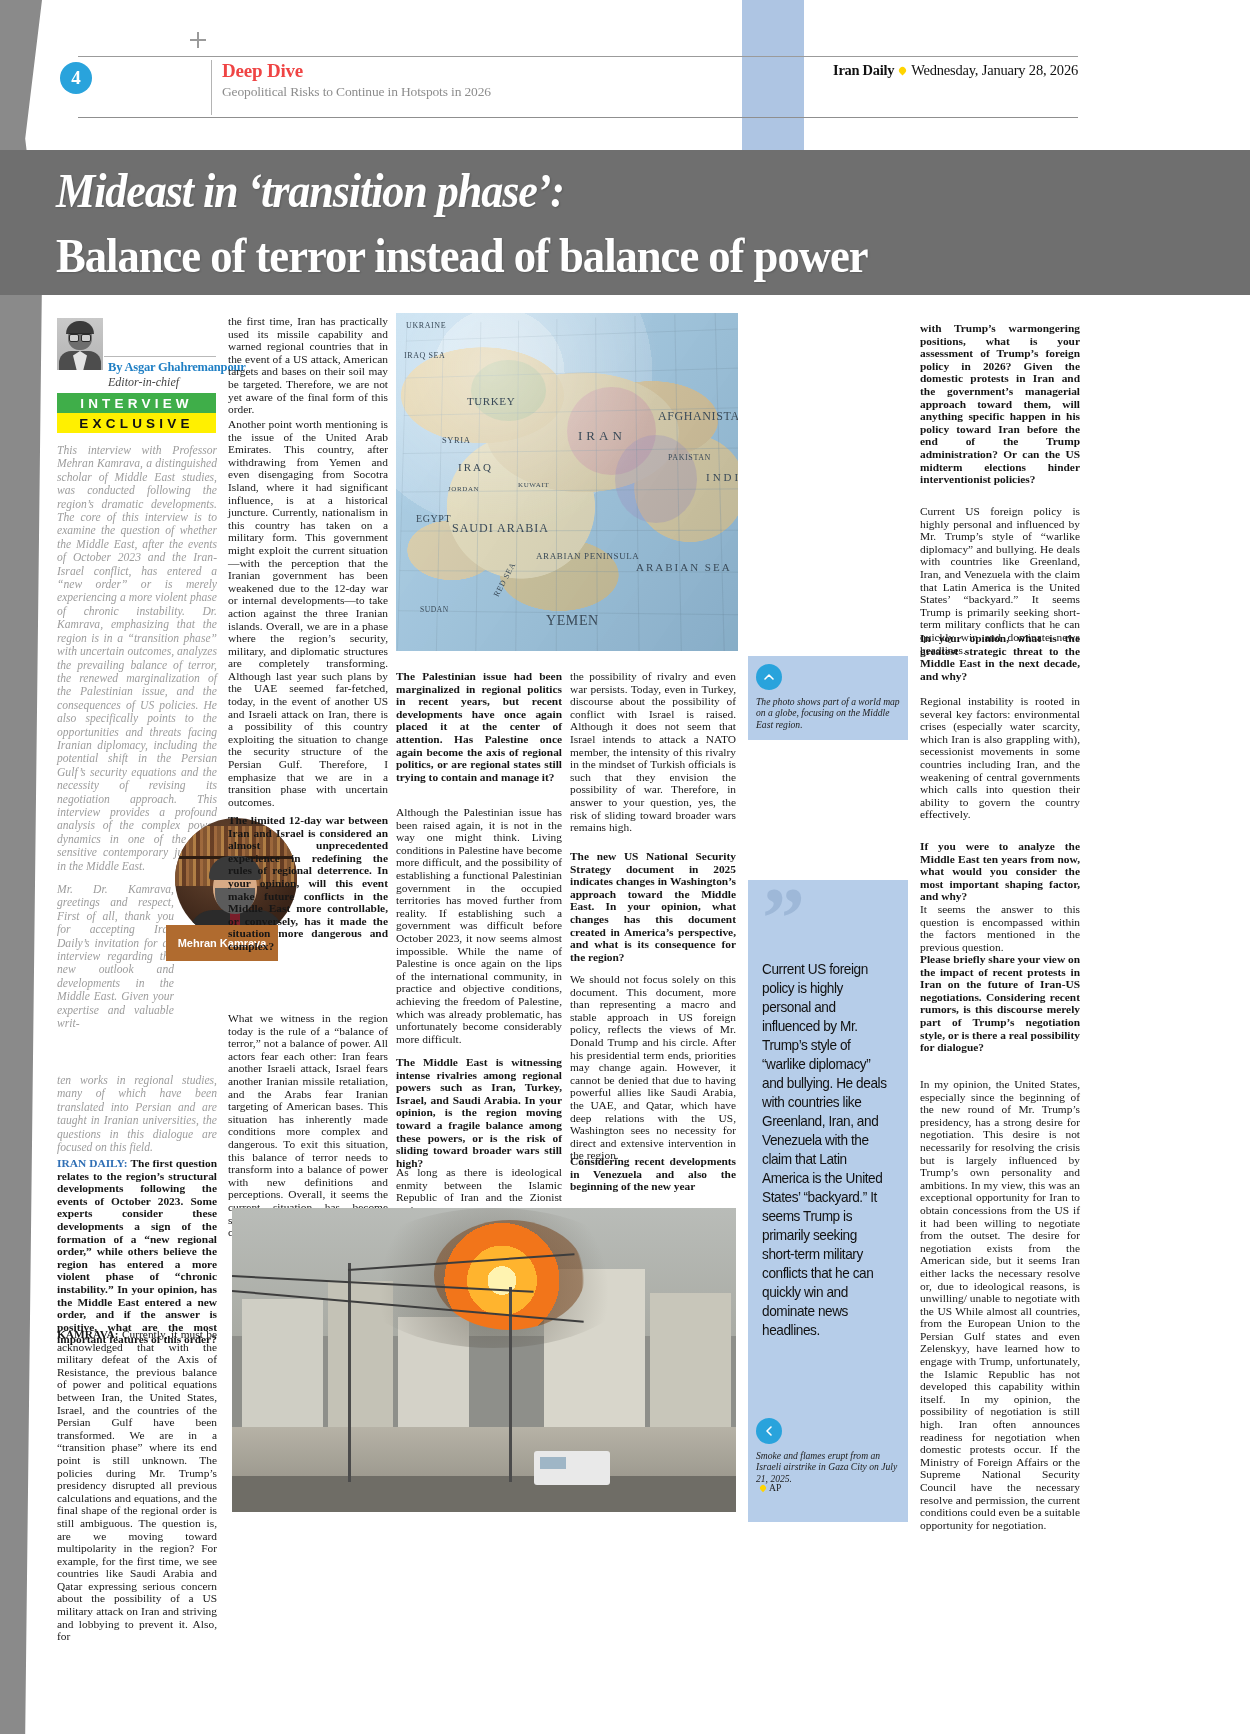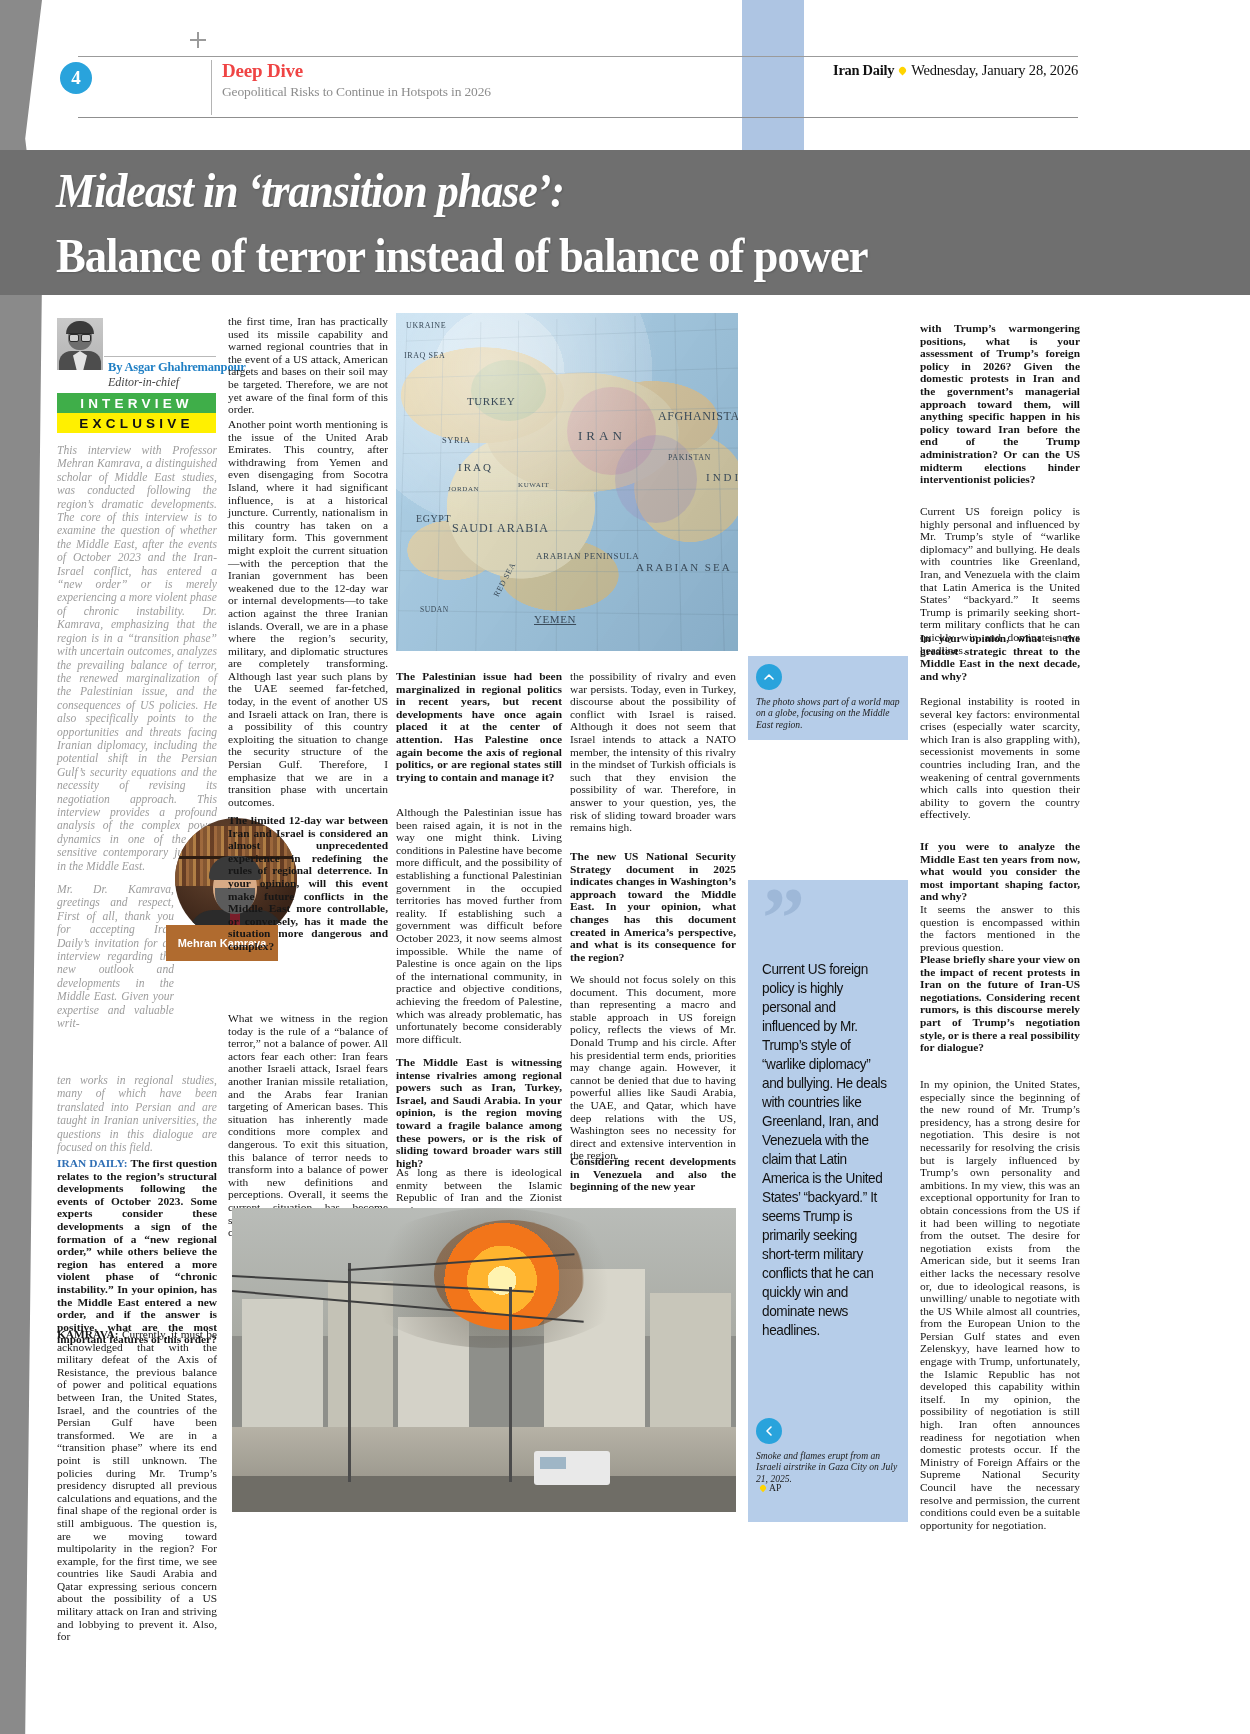--- a/index.html
+++ b/index.html
@@ -218,21 +218,21 @@
     <div class="lbl" style="left:32px;top:82px;font-size:11px;margin-left:39px;">TURKEY</div>
     <div class="lbl" style="left:46px;top:122px;font-size:8.5px;">SYRIA</div>
     <div class="lbl" style="left:62px;top:148px;font-size:11px;letter-spacing:2px;">IRAQ</div>
     <div class="lbl" style="left:182px;top:115px;font-size:13px;letter-spacing:4px;">IRAN</div>
     <div class="lbl" style="left:262px;top:96px;font-size:12px;">AFGHANISTAN</div>
     <div class="lbl" style="left:272px;top:140px;font-size:8px;">PAKISTAN</div>
     <div class="lbl" style="left:56px;top:208px;font-size:12px;letter-spacing:1px;">SAUDI ARABIA</div>
     <div class="lbl" style="left:140px;top:238px;font-size:9px;">ARABIAN PENINSULA</div>
     <div class="lbl" style="left:20px;top:200px;font-size:10px;">EGYPT</div>
     <div class="lbl" style="left:24px;top:292px;font-size:7.5px;">SUDAN</div>
-    <div class="lbl" style="left:138px;top:300px;font-size:11px;text-decoration:underline;">YEMEN</div>
+    <div class="lbl" style="left:150px;top:300px;font-size:14px;">YEMEN</div>
     <div class="lbl" style="left:240px;top:248px;font-size:11px;letter-spacing:2px;">ARABIAN SEA</div>
     <div class="lbl" style="left:310px;top:158px;font-size:11px;letter-spacing:3px;">INDIA</div>
     <div class="lbl" style="left:90px;top:262px;font-size:8px;transform:rotate(-62deg);">RED SEA</div>
     <div class="lbl" style="left:52px;top:172px;font-size:7px;">JORDAN</div>
     <div class="lbl" style="left:122px;top:168px;font-size:7px;">KUWAIT</div>
   </div>
 
   <div class="col q" style="left:396px;top:670px;width:166px;">The Palestinian issue had been marginalized in regional politics in recent years, but recent developments have once again placed it at the center of attention. Has Palestine once again become the axis of regional politics, or are regional states still trying to contain and manage it?</div>
   <div class="col" style="left:396px;top:806px;width:166px;">Although the Palestinian issue has been raised again, it is not in the way one might think. Living conditions in Palestine have become more difficult, and the possibility of establishing a functional Palestinian government in the occupied territories has moved further from reality. If establishing such a government was difficult before October 2023, it now seems almost impossible. While the name of Palestine is once again on the lips of the international community, in practice and objective conditions, achieving the freedom of Palestine, which was already problematic, has unfortunately become considerably more difficult.</div>
   <div class="col q" style="left:396px;top:1056px;width:166px;">The Middle East is witnessing intense rivalries among regional powers such as Iran, Turkey, Israel, and Saudi Arabia. In your opinion, is the region moving toward a fragile balance among these powers, or is the risk of sliding toward broader wars still high?</div>

